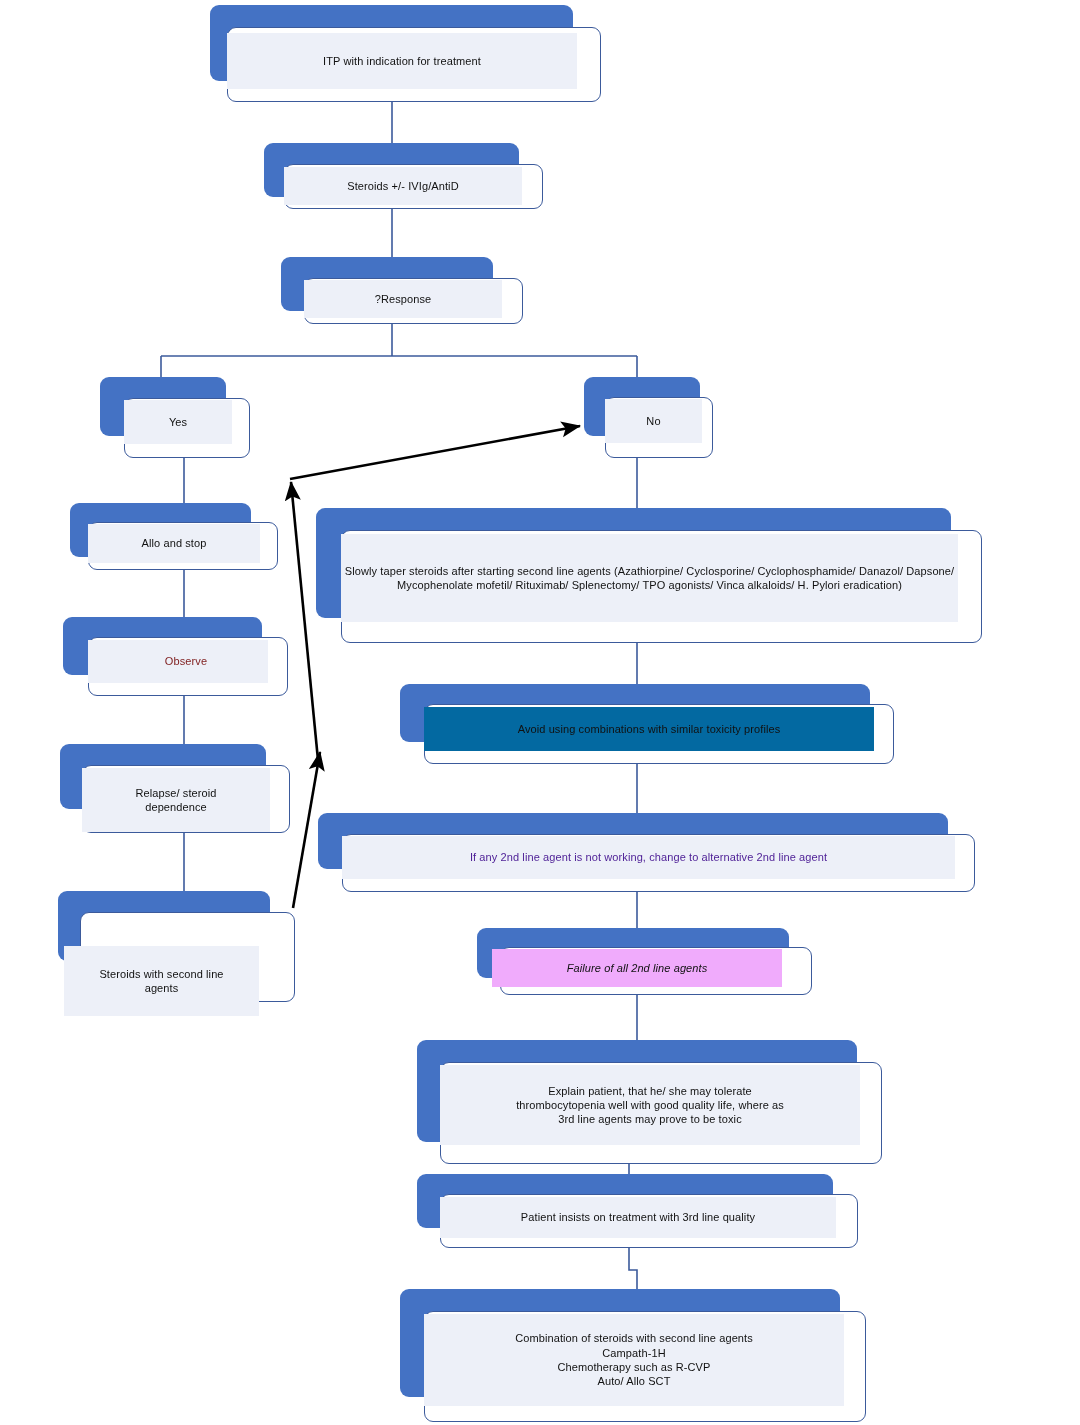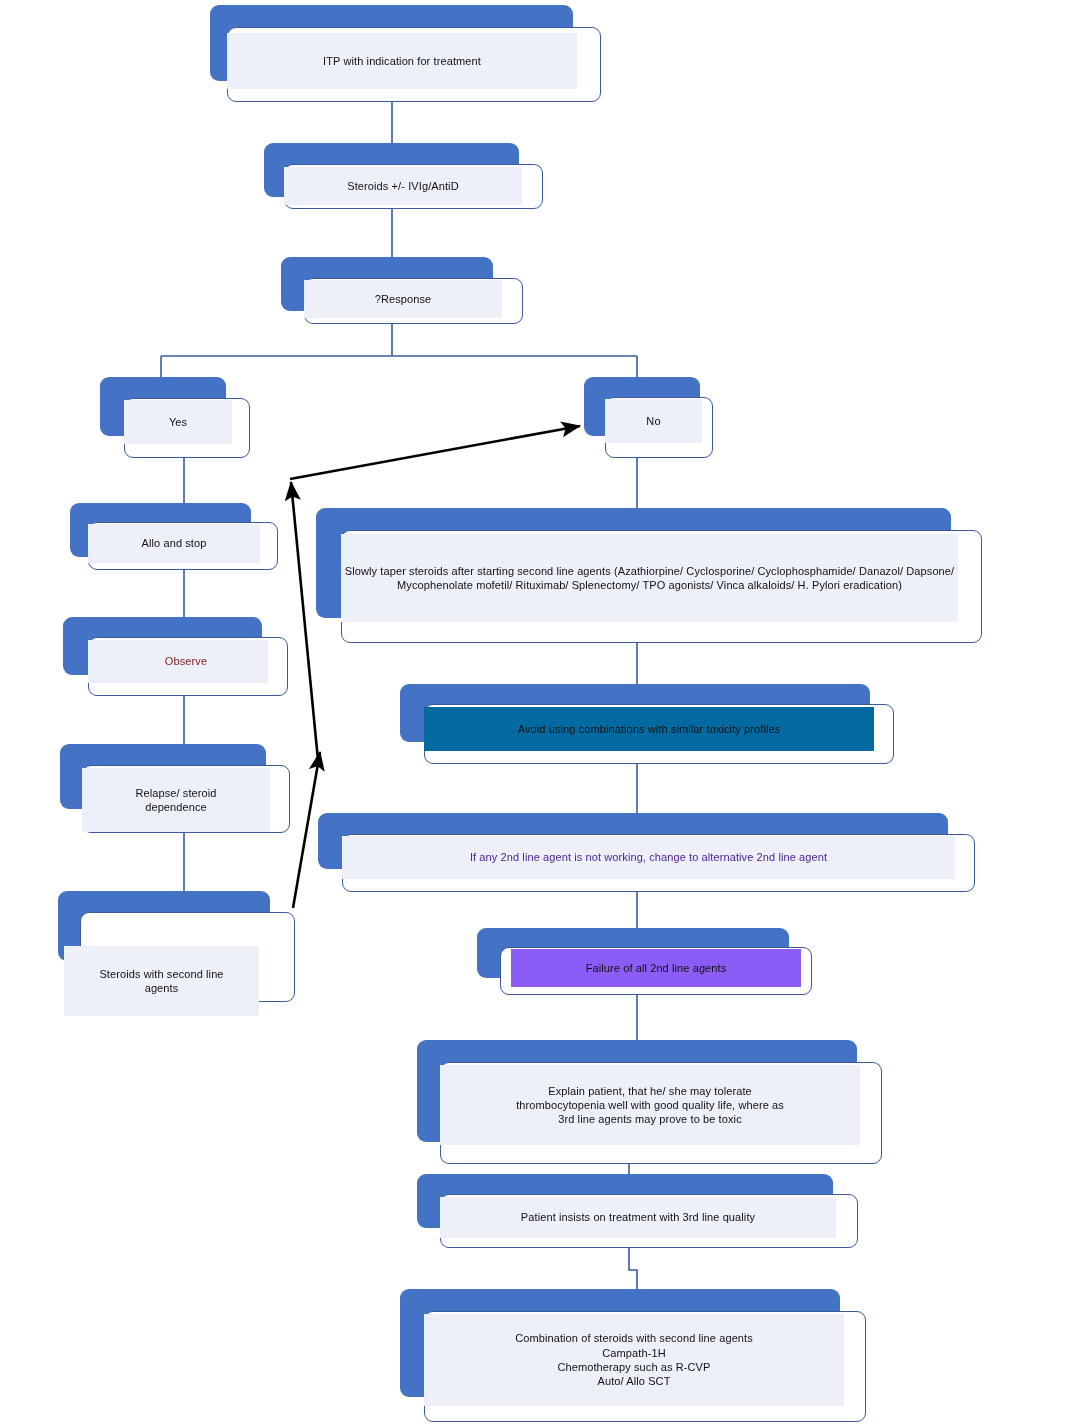--- a/index.html
+++ b/index.html
@@ -195,21 +195,21 @@
         <div class="plate" style="left: 58px; top: 891px; width: 212px; height: 70px; background: rgb(68, 114, 196);"></div>
         <div class="card" style="left: 80px; top: 912px; width: 215px; height: 90px; border-color: rgb(59, 90, 155);"></div>
         <div class="band" style="position: absolute; left: 64px; top: 915px; width: 195px; height: 70px; background: rgb(237, 240, 248); margin-top: 31px;">
           <span style="color: rgb(17, 17, 17);">Steroids with second line
 agents</span>
         </div>
       </div>
       <div class="node" style="left: 0px; top: 0px;">
         <div class="plate" style="left: 477px; top: 928px; width: 312px; height: 50px; background: rgb(68, 114, 196);"></div>
         <div class="card" style="left: 500px; top: 947px; width: 312px; height: 48px; border-color: rgb(59, 90, 155);"></div>
-        <div class="band" style="position: absolute; left: 511px; top: 949px; width: 290px; height: 38px; background: #8b5cf6;">
+        <div class="band" style="position: absolute; left: 492px; top: 949px; width: 290px; height: 38px; background: #f0abfc; font-style: italic;">
           <span style="color: rgb(17, 17, 17);">Failure of all 2nd line agents</span>
         </div>
       </div>
       <div class="node" style="left: 0px; top: 0px;">
         <div class="plate" style="left: 417px; top: 1040px; width: 440px; height: 102px; background: rgb(68, 114, 196);"></div>
         <div class="card" style="left: 440px; top: 1062px; width: 442px; height: 102px; border-color: rgb(59, 90, 155);"></div>
         <div class="band" style="position: absolute; left: 440px; top: 1065px; width: 420px; height: 80px; background: rgb(237, 240, 248);">
           <span style="color: rgb(17, 17, 17);">Explain patient, that he/ she may tolerate
 thrombocytopenia  well with good quality life, where as
 3rd line agents may prove to be toxic</span>

